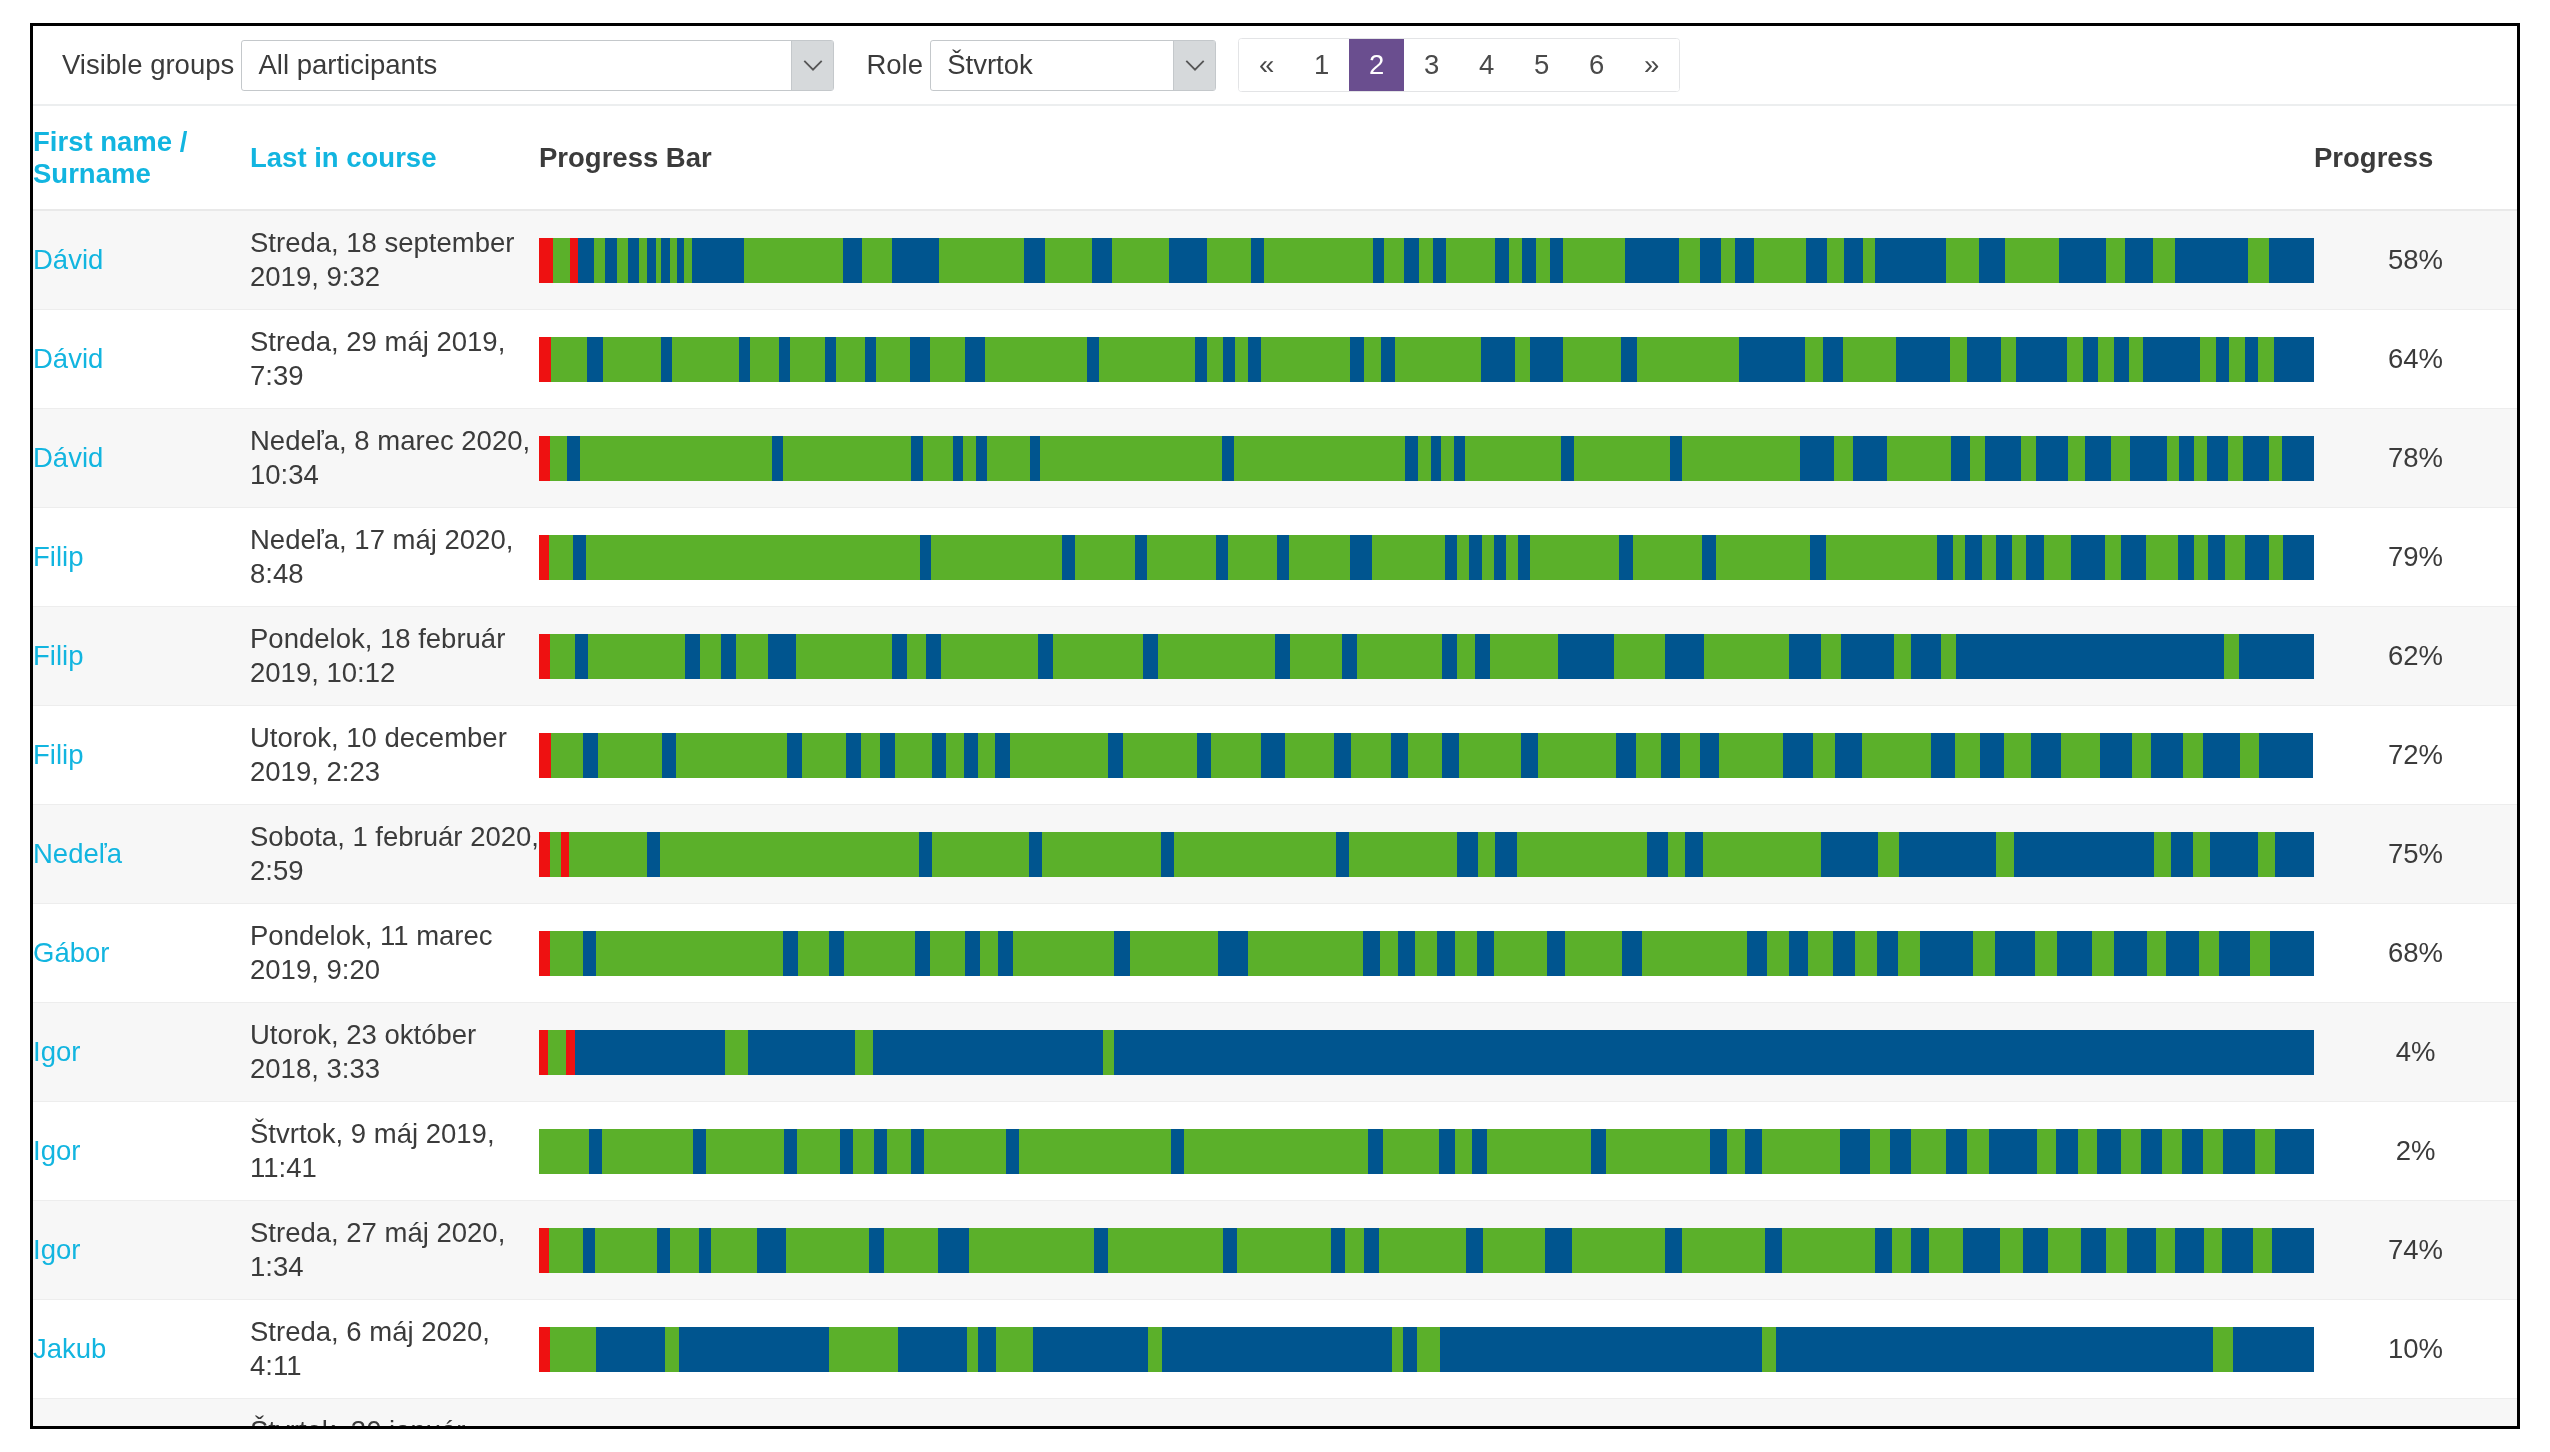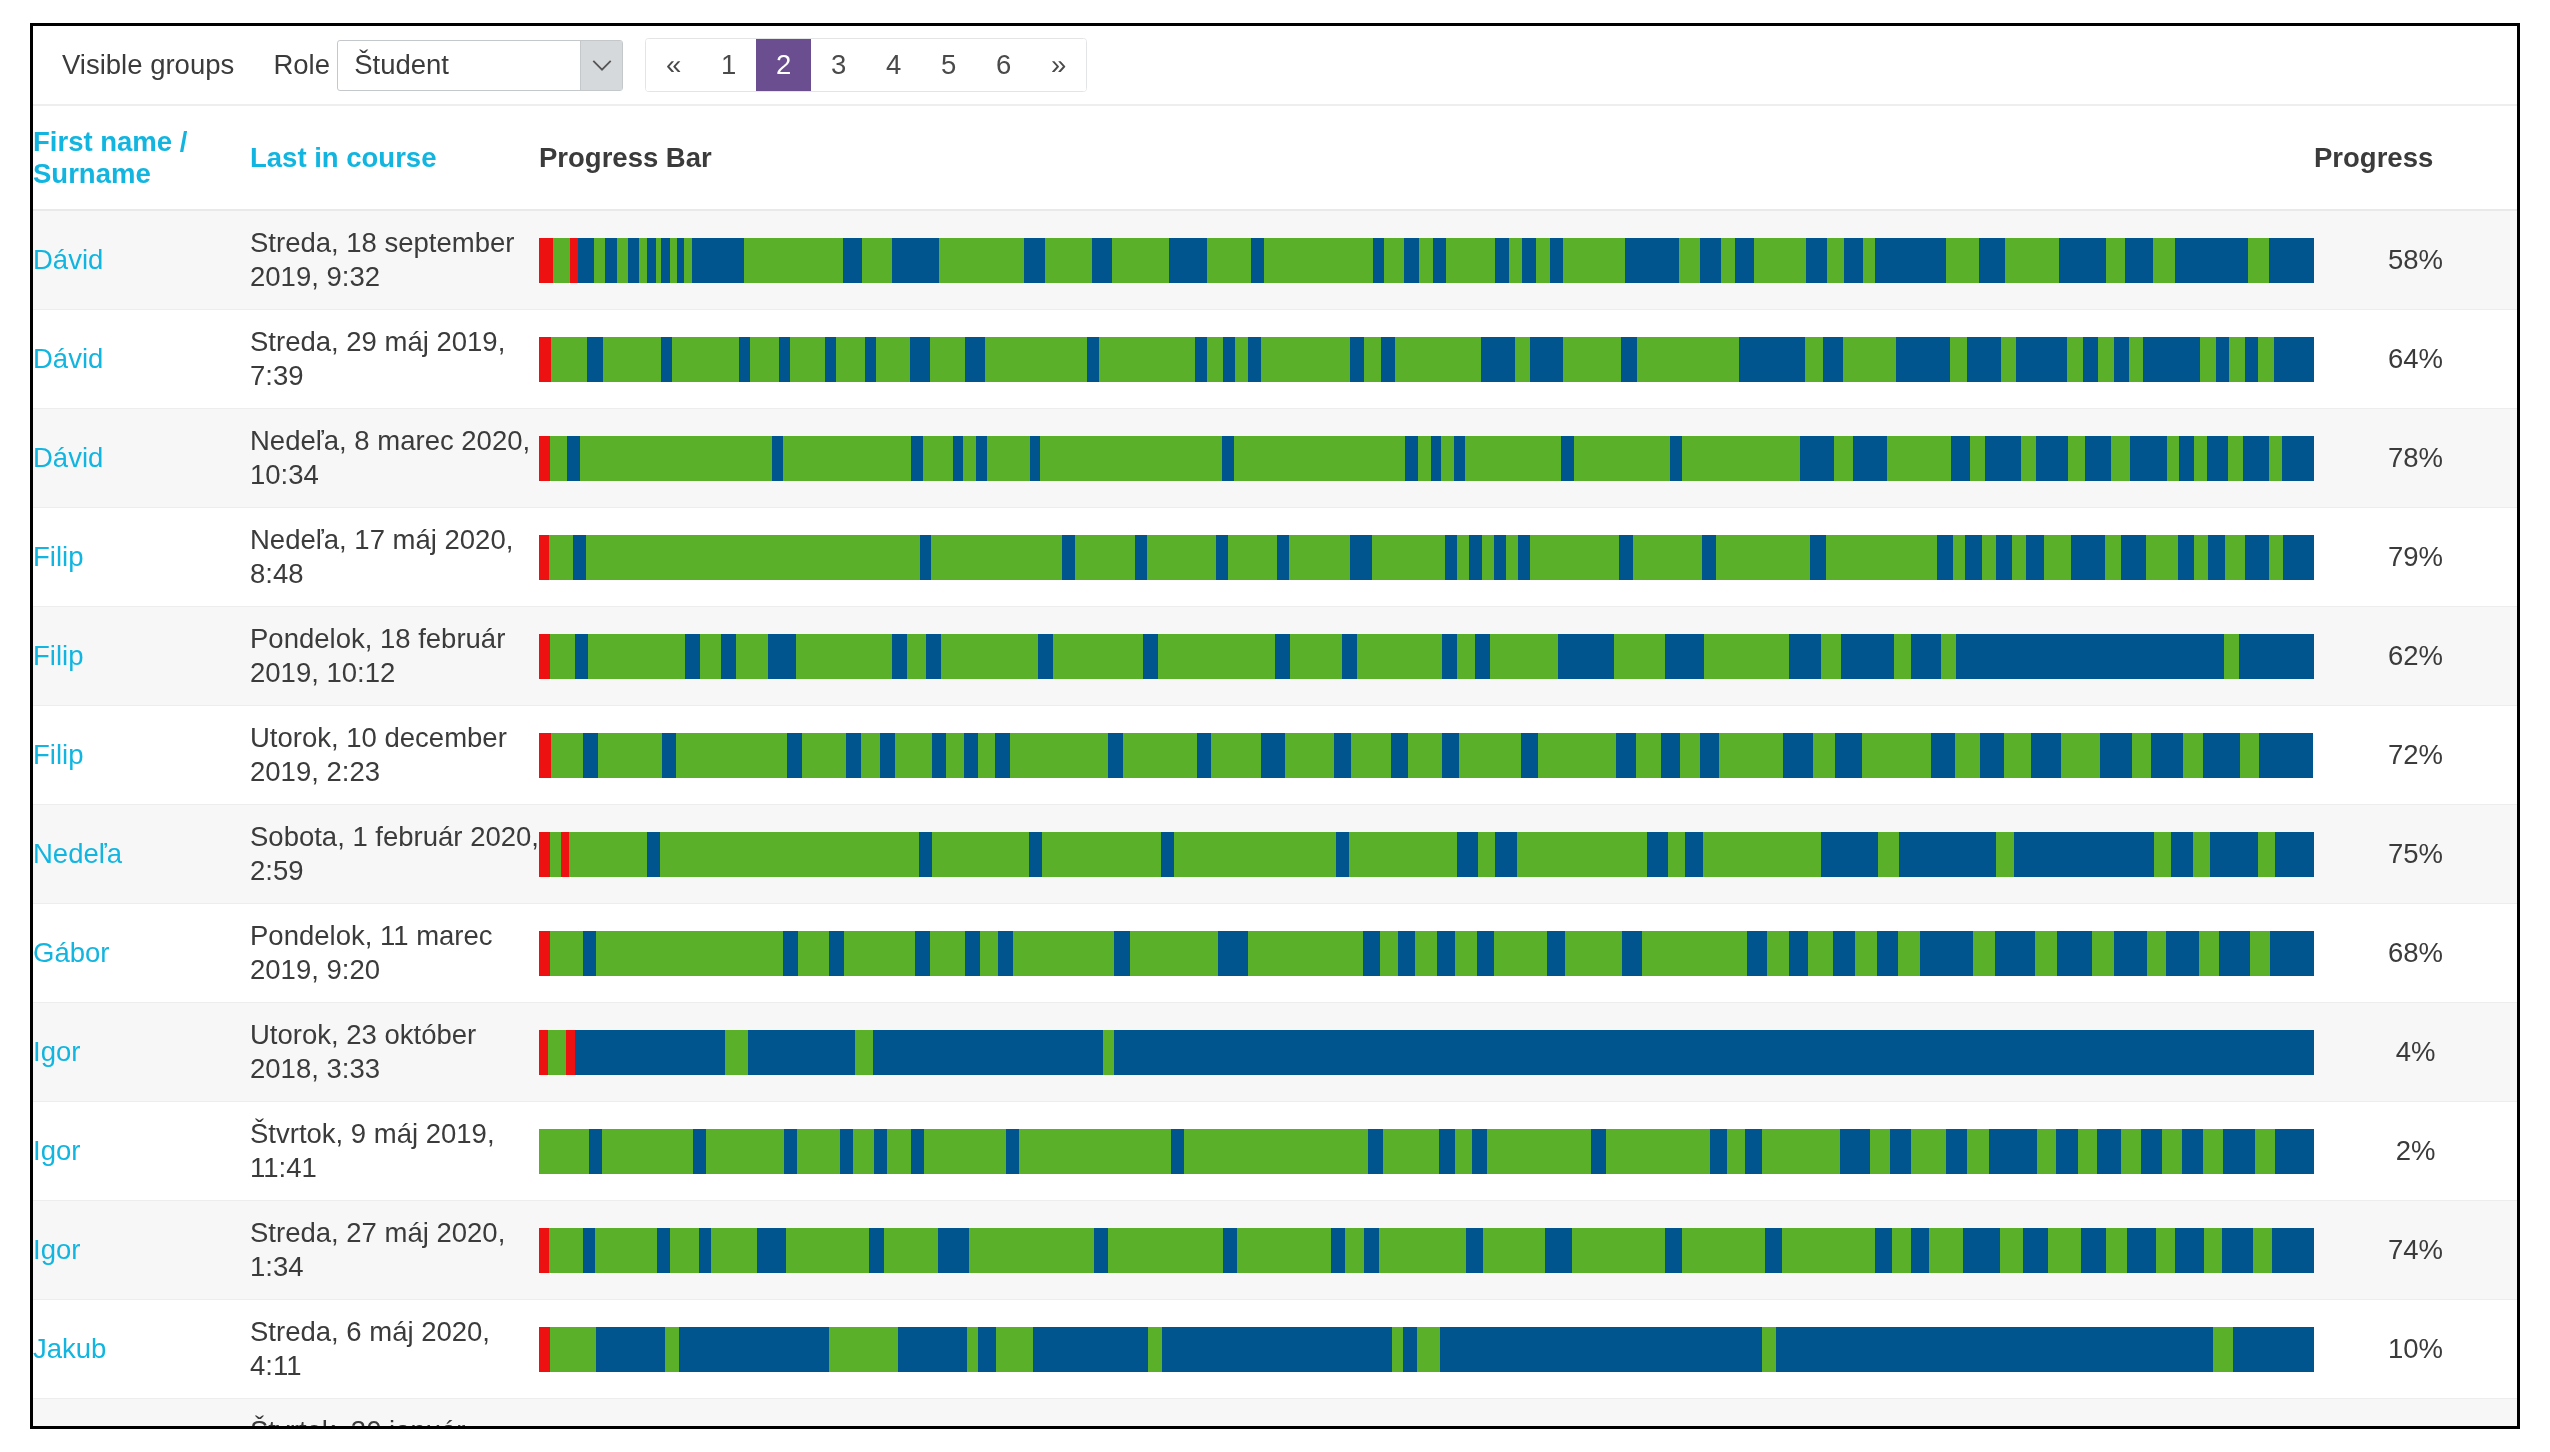--- a/index.html
+++ b/index.html
@@ -151,27 +151,35 @@
 </style>
 </head>
 <body>
 
 <div id="page">
   <div id="frame">
 
     <div class="toolbar">
       <span class="tb-label">Visible groups</span>
 
+      <div class="select groups">
+        <span class="sel-value">All participants</span>
+        <span class="caret-box">
+          <svg width="22" height="14.5" viewBox="0 0 30 20" aria-hidden="true">
+            <path d="M3 4 L15 16 L27 4" fill="none" stroke="#555555" stroke-width="2.5"></path>
+          </svg>
+        </span>
+      </div>
 
       <span class="gap"></span>
 
       <span class="tb-label">Role</span>
 
       <div class="select role">
-        <span class="sel-value">Študent</span>
+        <span class="sel-value">Štvrtok</span>
         <span class="caret-box">
           <svg width="22" height="14.5" viewBox="0 0 30 20" aria-hidden="true">
             <path d="M3 4 L15 16 L27 4" fill="none" stroke="#555555" stroke-width="2.5"></path>
           </svg>
         </span>
       </div>
 
       <div class="pagination" id="pagination">
           <div class="page-item">«</div>
           <div class="page-item">1</div>

